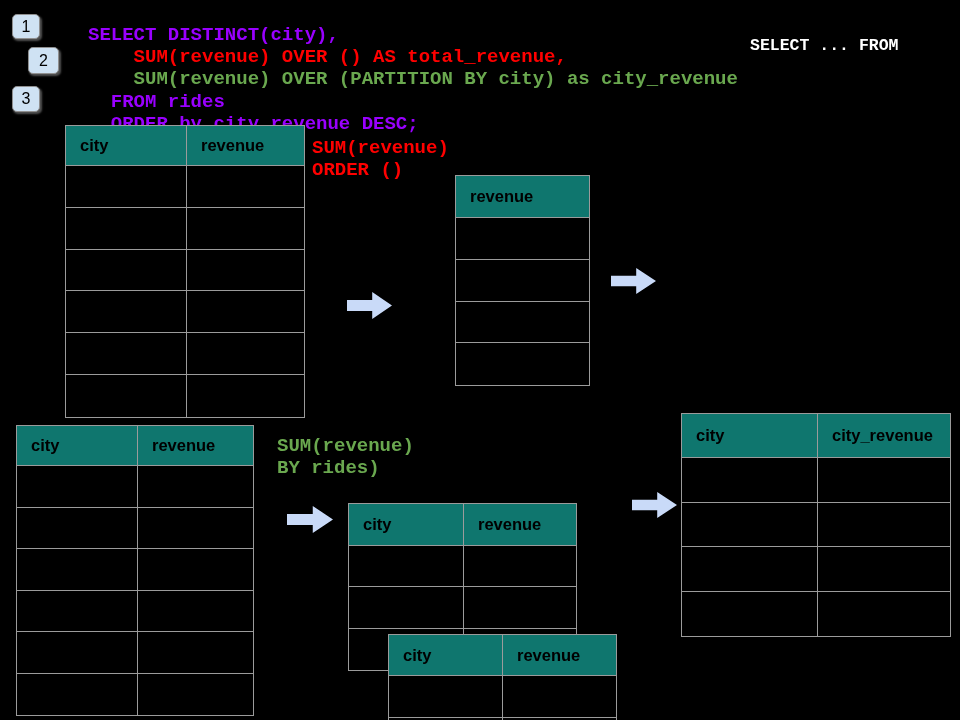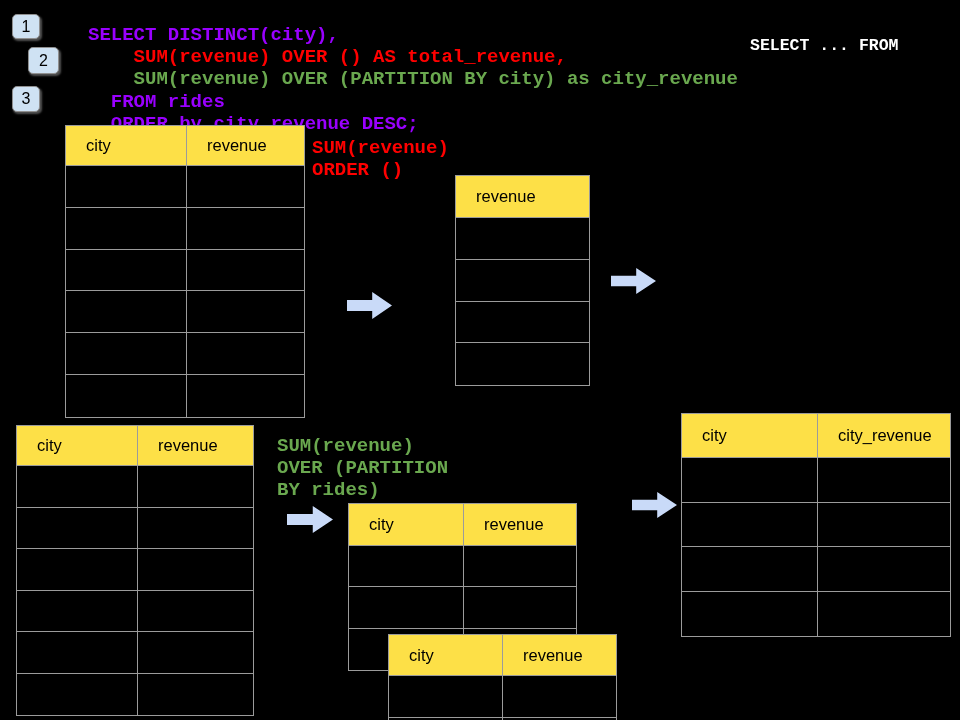--- a/index.html
+++ b/index.html
@@ -47,22 +47,22 @@
   }
   .trow{display:flex;height:var(--rh);box-sizing:border-box;}
   .trow.thead{height:var(--hh);}
   .tcell{
     box-sizing:border-box;flex:none;height:100%;
     border-right:1px solid #9b9b9b;border-bottom:1px solid #9b9b9b;
   }
   .tcell:last-child{border-right:none;}
   .trow:last-child .tcell{border-bottom:none;}
   .hcell{
-    background:#fde047;color:#000;font-size:16.5px;
-    display:flex;align-items:center;padding-left:20px;
+    background:#0f766e;color:#000;font-size:16.5px;
+    display:flex;align-items:center;padding-left:14px;font-weight:bold;
   }
   #tbl-rides-top{left:65px;top:125px;width:240px;--hh:40px;--rh:41.8px;}
   #tbl-rides-top .c0{width:121px;} #tbl-rides-top .c1{width:117px;}
   #tbl-total{left:455px;top:175px;width:135px;--hh:42px;--rh:41.8px;}
   #tbl-total .c0{width:133px;}
   #tbl-rides-bottom{left:16px;top:425px;width:238px;--hh:40px;--rh:41.5px;}
   #tbl-rides-bottom .c0{width:121px;} #tbl-rides-bottom .c1{width:115px;}
   #tbl-part-back{left:348px;top:503px;width:229px;--hh:42px;--rh:41.3px;z-index:2;}
   #tbl-part-back .c0{width:115px;} #tbl-part-back .c1{width:112px;}
   #tbl-part-front{left:388px;top:634px;width:229px;height:126px;--hh:41px;--rh:42px;z-index:5;}
@@ -77,21 +77,21 @@
 
   <div class="badge" id="badge-1">1</div>
   <div class="badge" id="badge-2">2</div>
   <div class="badge" id="badge-3">3</div>
 
   <div class="code"><div style="color: rgb(153, 0, 255);">SELECT DISTINCT(city),</div><div style="color: rgb(255, 0, 0);">    SUM(revenue) OVER () AS total_revenue,</div><div style="color: rgb(106, 168, 79);">    SUM(revenue) OVER (PARTITION BY city) as city_revenue</div><div style="color: rgb(153, 0, 255);">  FROM rides</div><div style="color: rgb(153, 0, 255);">  ORDER by city_revenue DESC;</div></div>
 
   <div class="side-note" style="color: #ffffff;"><div>SELECT ... FROM</div></div>
 
   <div class="label" id="label-total" style="color: rgb(255, 0, 0);"><div>SUM(revenue)</div><div>ORDER ()</div></div>
-  <div class="label" id="label-partition" style="color: rgb(106, 168, 79);"><div>SUM(revenue)</div><div>OVER (PARTITION</div><div>BY rides)</div></div>
+  <div class="label" id="label-partition" style="color: rgb(106, 168, 79);"><div>SUM(revenue)</div><div>BY rides)</div></div>
 
   <div class="ttable" id="tbl-rides-top">
       <div class="trow thead">
         <div class="tcell hcell c0">city</div>
         <div class="tcell hcell c1">revenue</div>
       </div>
       <div class="trow">
         <div class="tcell c0"></div>
         <div class="tcell c1"></div>
       </div>

